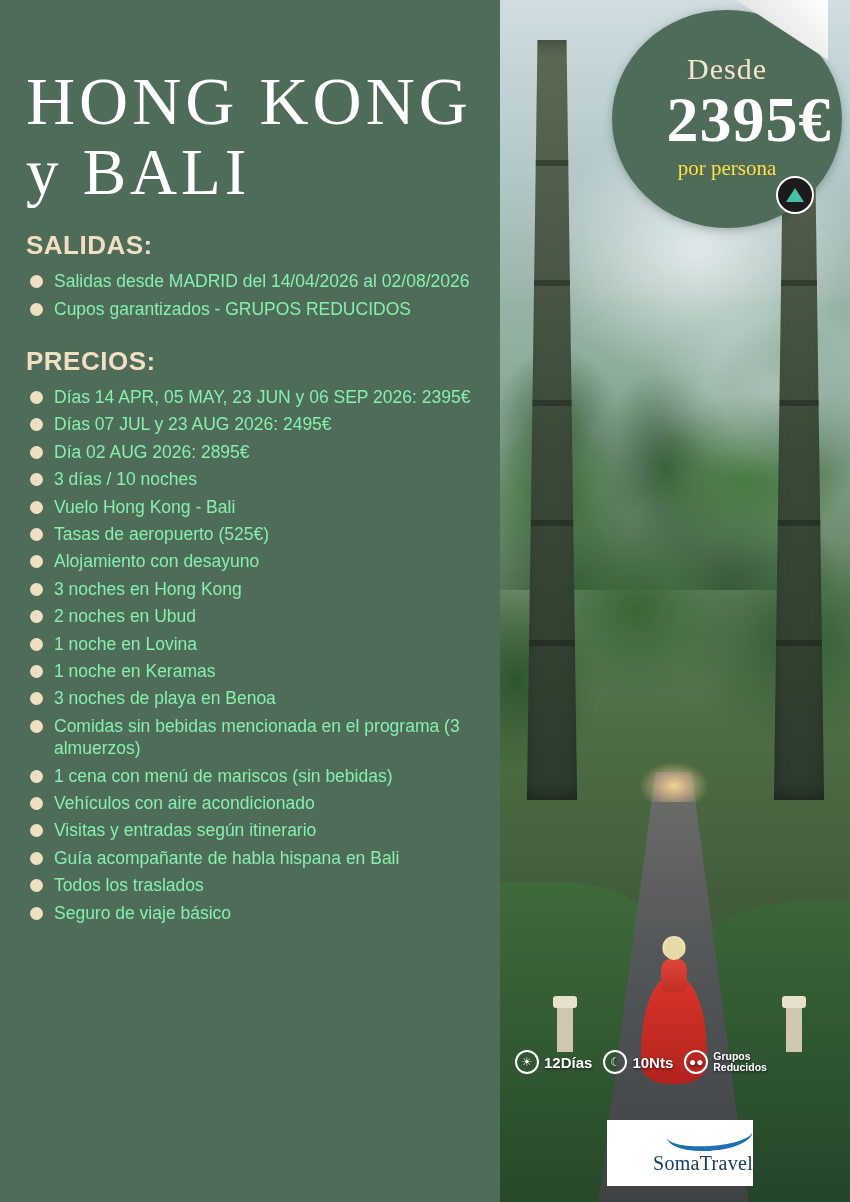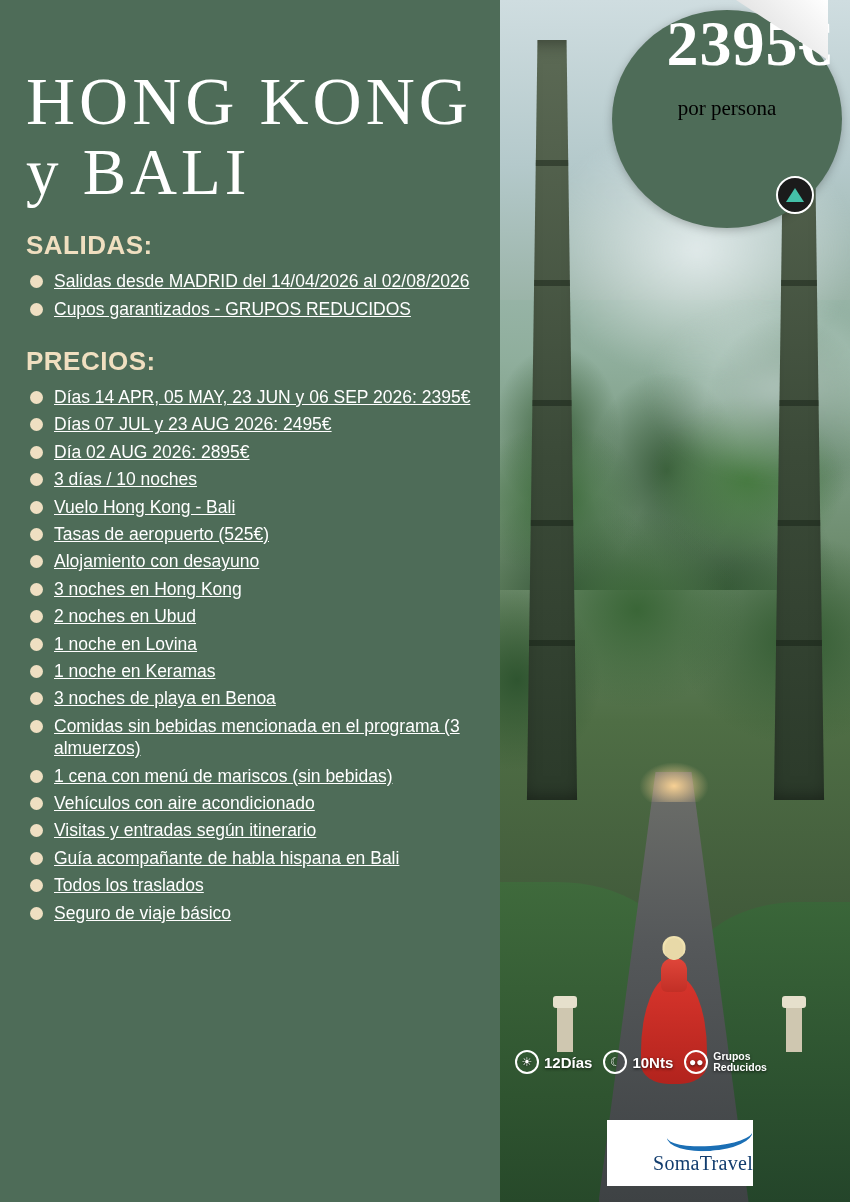--- a/index.html
+++ b/index.html
@@ -166,22 +166,21 @@
     margin-bottom: 9px;
     font-weight: 700;
   }
   ul.bullets { list-style: none; }
   ul.bullets li {
     position: relative;
     padding-left: 28px;
     margin-bottom: 5px;
     font-size: 17.5px;
     line-height: 1.28;
-    color: #ffffff;
-    text-decoration: underline;
+    color: #86efac;
   }
   ul.bullets li::before {
     content: "";
     position: absolute;
     left: 4px; top: 5px;
     width: 13px; height: 13px;
     border-radius: 50%;
     background: #efdfc2;
   }
   .precios li { margin-bottom: 4px; }
@@ -212,22 +211,22 @@
     font-size: 64px;
     font-weight: bold;
     line-height: 1;
     margin-top: 2px;
     letter-spacing: 1px;
     margin-left: 44px;
   }
   .badge .per {
     font-family: "Liberation Serif", serif;
     font-size: 21px;
-    color: #000000;
-    margin-top: 20px;
+    color: #fde047;
+    margin-top: 4px;
     text-align: center;
   }
   .curl {
     position: absolute;
     right: 22px; top: 0;
     width: 92px; height: 60px;
     background: linear-gradient(225deg, #ffffff 0%, #e8e8e8 55%, #cfcfcf 100%);
     clip-path: polygon(100% 0, 0 0, 100% 100%);
     border-bottom-left-radius: 40px;
   }
@@ -325,20 +324,21 @@
 
     <div class="woman">
       <div class="dress"></div>
       <div class="torso"></div>
       <div class="hair"></div>
       <div class="head"></div>
     </div>
   </div>
 
   <div class="badge">
+    <div class="desde">Desde</div>
     <div class="amount">2395€</div>
     <div class="per">por persona</div>
     <div class="badge-emblem">
       <span class="star"></span>
     </div>
   </div>
   <div class="curl"></div>
 
   <div class="panel">
 

